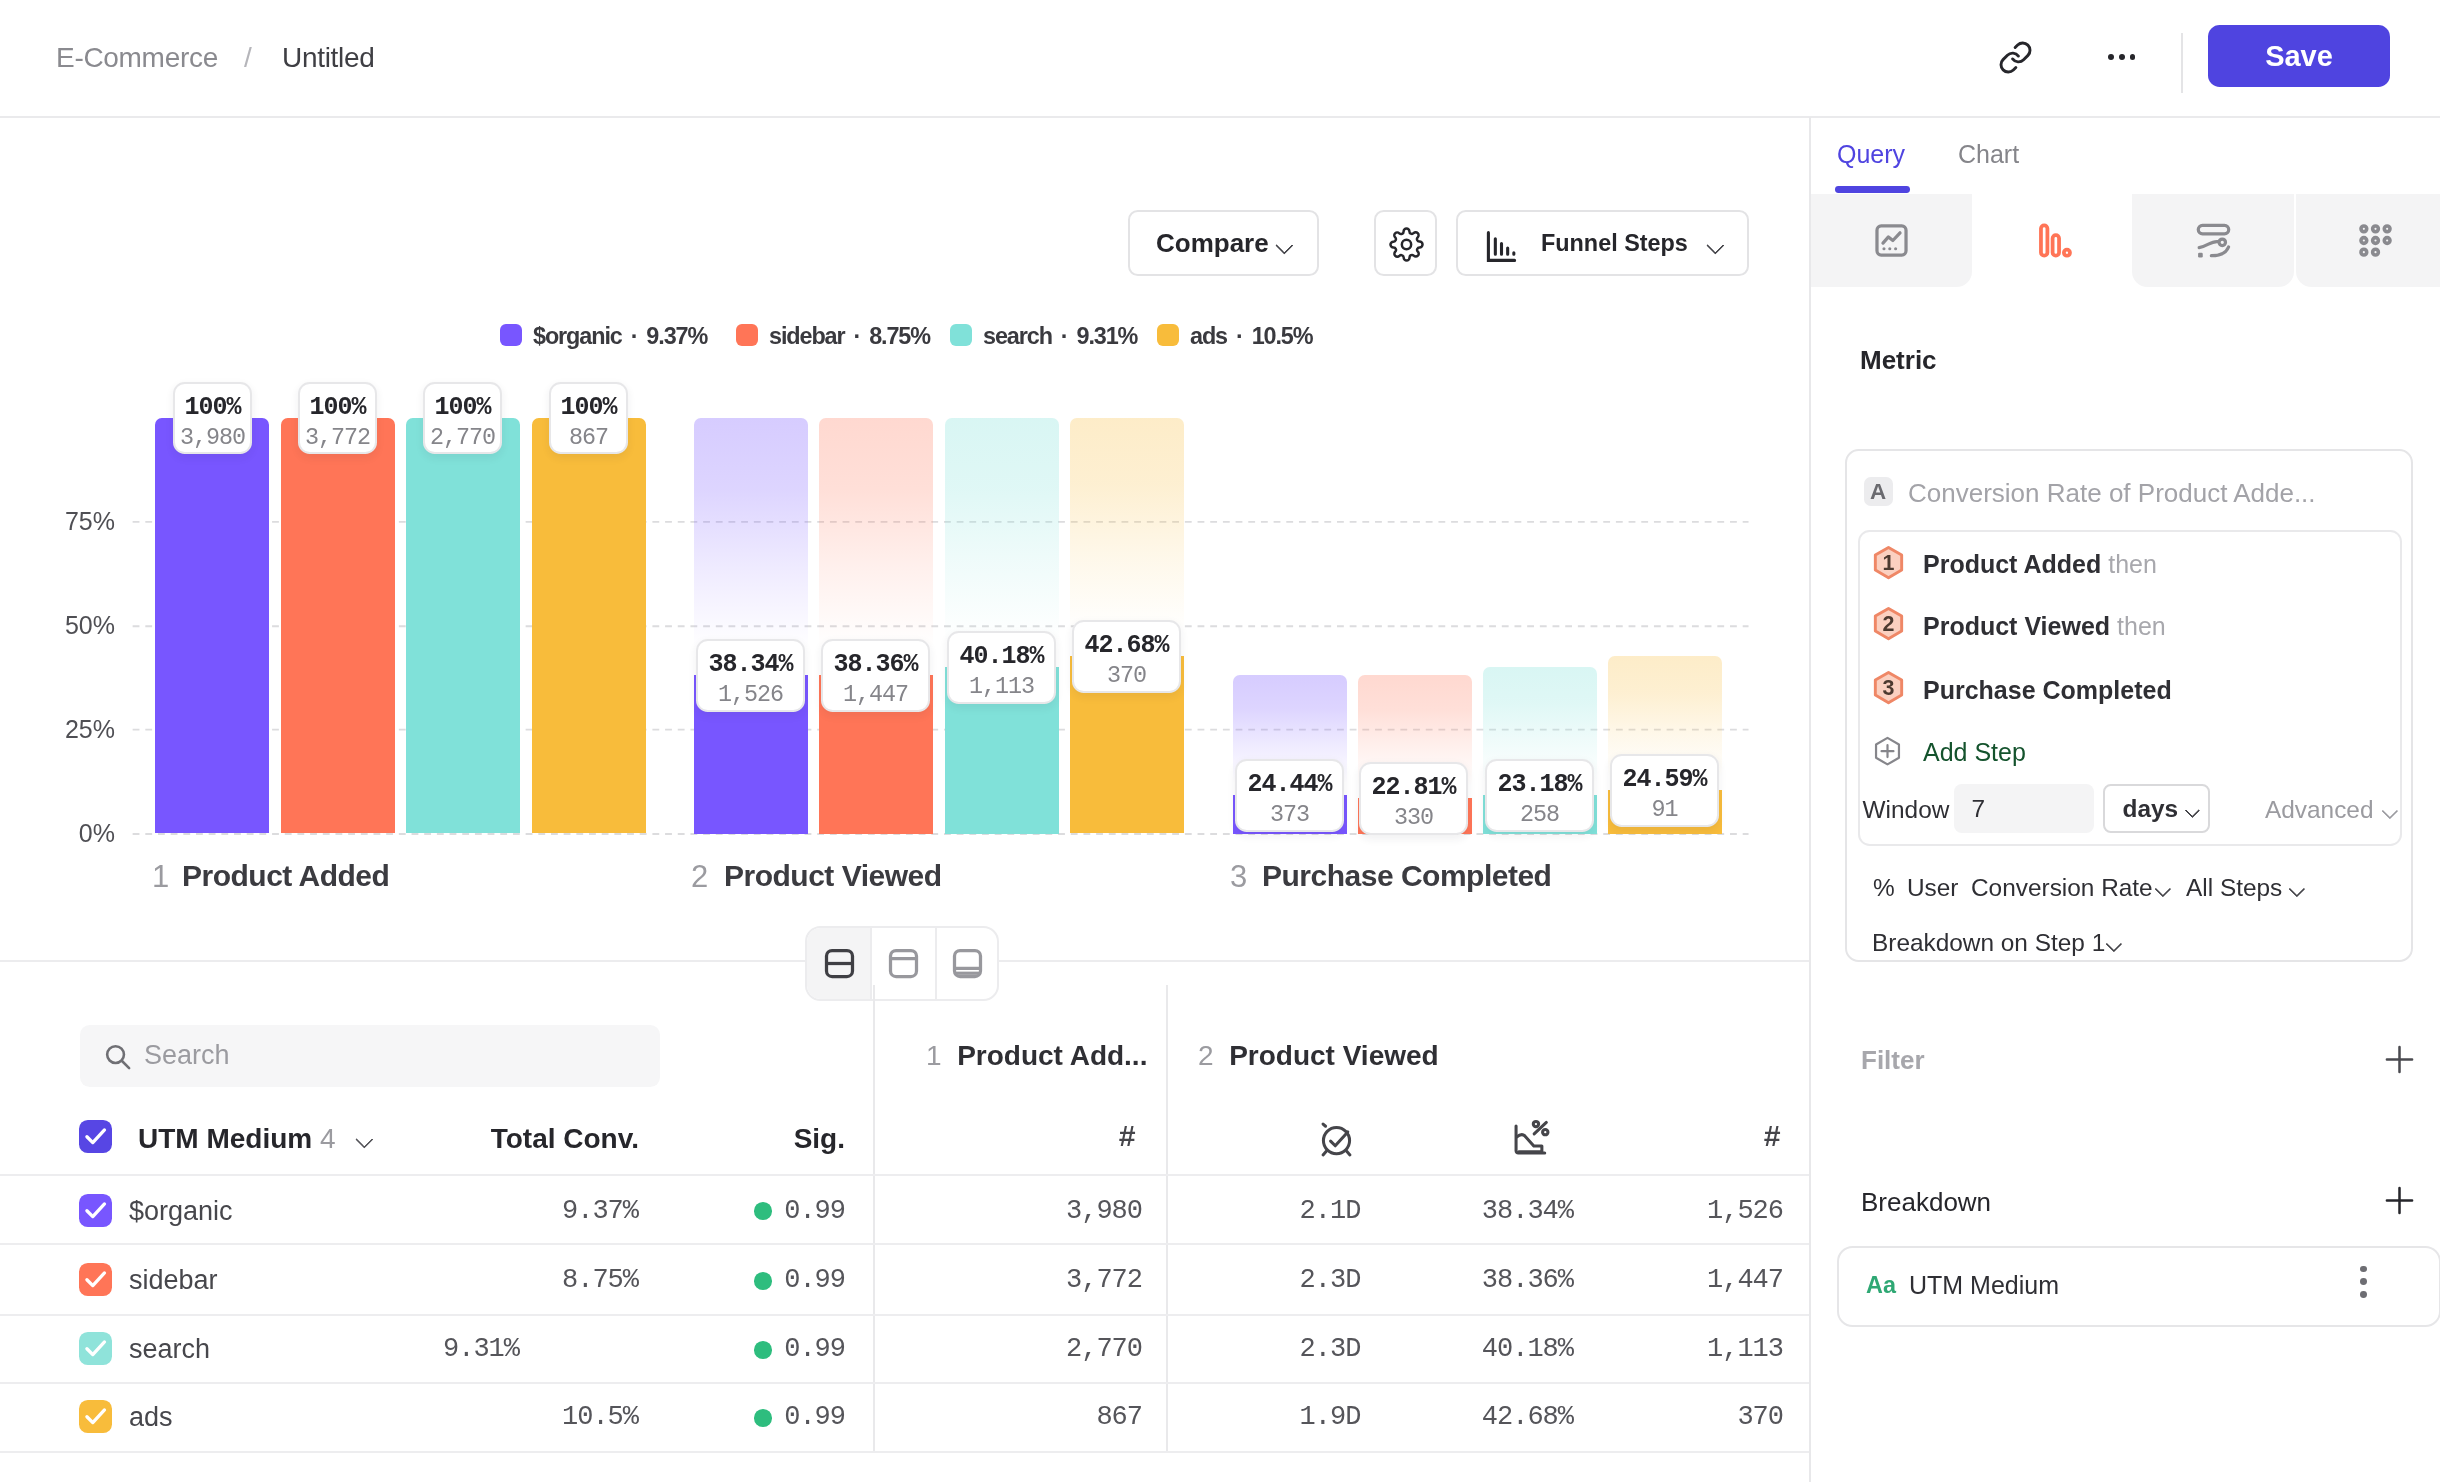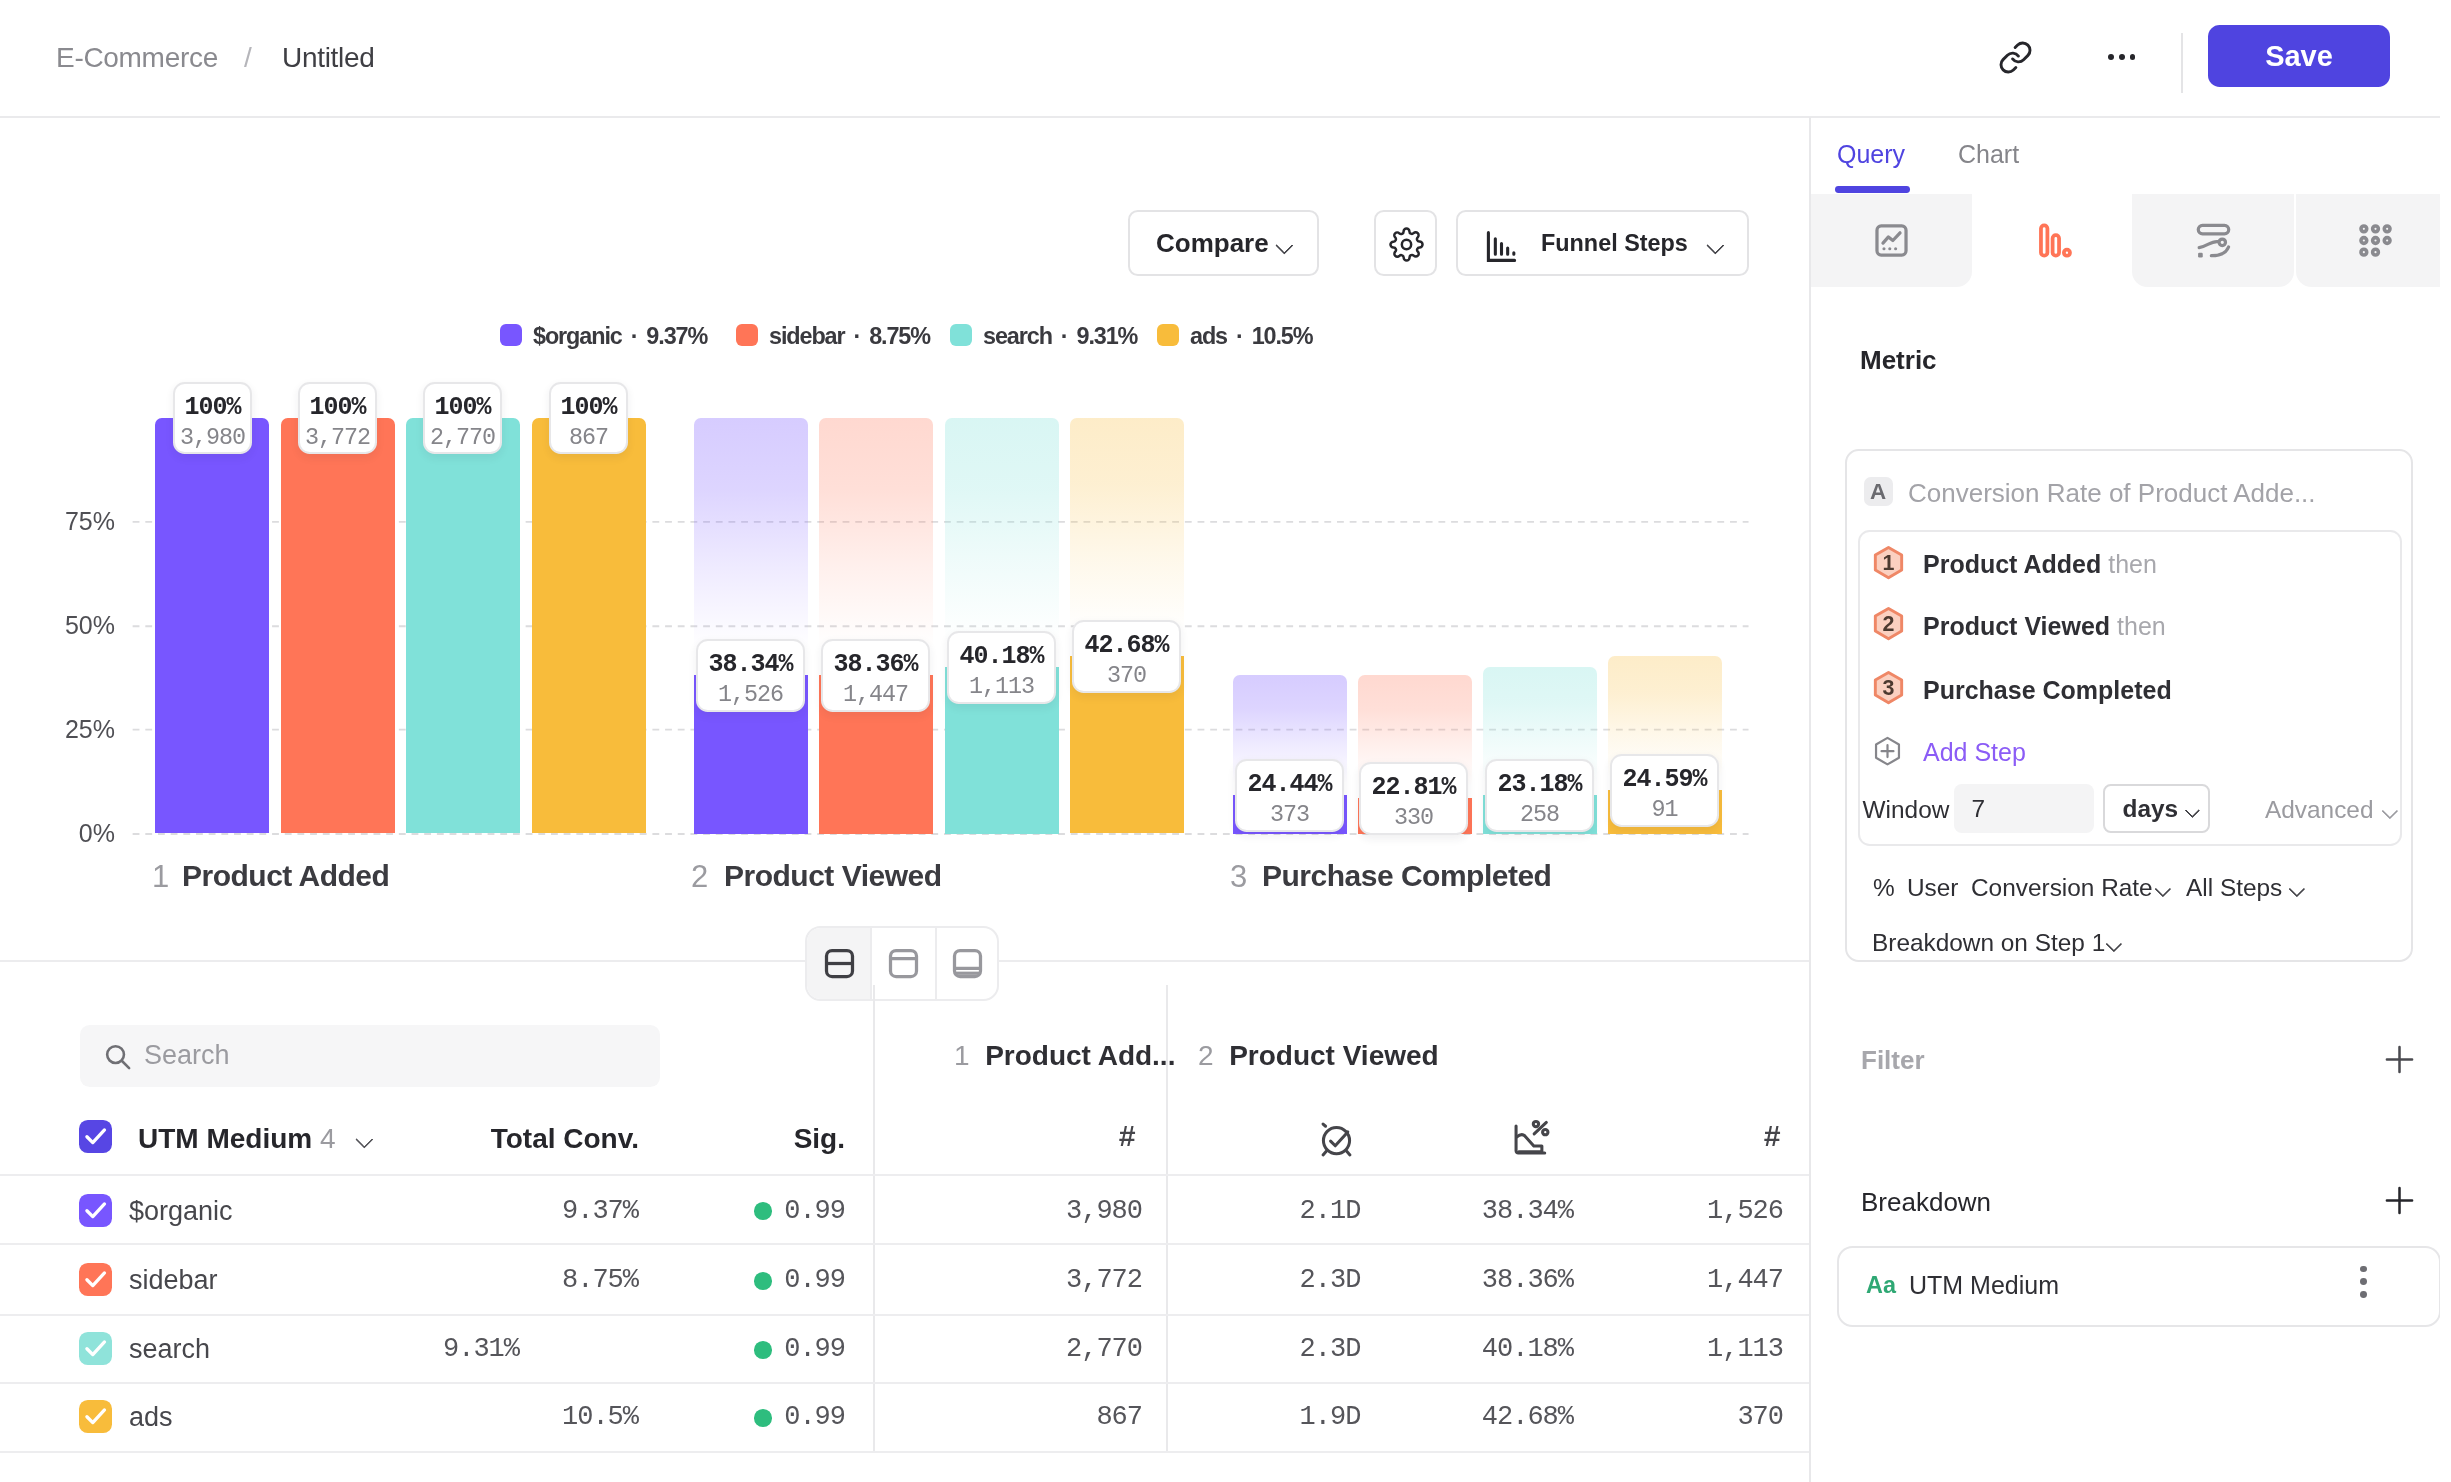--- a/index.html
+++ b/index.html
@@ -183,21 +183,21 @@
 
 <div class="abs" style="left:80px;top:1025px;width:580px;height:62px;background:#f6f6f7;border-radius:9.8px">
 <svg style="position:absolute;left:21.5px;top:15.6px" width="31" height="31" viewBox="0 0 24 24" fill="none" stroke="#6f6f74" stroke-width="2" stroke-linecap="round">
         <circle cx="10.5" cy="10.5" r="6.5"></circle>
         <line x1="15.5" y1="15.5" x2="21" y2="21"></line>
       </svg>
 <div style="position:absolute;left:64px;top:14.6px;font-size:27px;color:#9b9ba0">Search</div>
 </div>
 <div class="vline" style="left:873px;top:985px;height:467px"></div>
 <div class="vline" style="left:1166px;top:985px;height:467px"></div>
-<div class="abs" style="left:954px;top:1040px;font-size:28px;color:#9b9ba0">1&nbsp;&nbsp;<span style="color:#2f2f34;font-weight:700">Product Add...</span></div>
+<div class="abs" style="left:926px;top:1040px;font-size:28px;color:#9b9ba0">1&nbsp;&nbsp;<span style="color:#2f2f34;font-weight:700">Product Add...</span></div>
 <div class="abs" style="left:1198px;top:1040px;font-size:28px;color:#9b9ba0">2&nbsp;&nbsp;<span style="color:#2f2f34;font-weight:700">Product Viewed</span></div>
 
 <div class="cbx" style="left:79px;top:1120px;background:#5746e4">
       <svg width="23.4" height="19.5" viewBox="0 0 24 20">
         <path d="M3 10l6 6 12-13" fill="none" stroke="#fff" stroke-width="3.4" stroke-linecap="round" stroke-linejoin="round"></path>
       </svg>
     </div>
 <div class="abs" style="left:138px;top:1123px;font-size:28px;font-weight:700;color:#26262b">UTM Medium <span style="font-weight:400;color:#9b9ba0">4</span></div>
 <span class="chev" style="position:absolute;left:358px;top:1133px;border-width:2.5px;border-color:#55555a"></span>
 <div class="abs" style="left:444px;top:1123px;width:195px;text-align:right;font-size:28px;font-weight:700;color:#26262b">Total Conv.</div>
@@ -333,21 +333,21 @@
         <path d="M20 3.5l13.5 7.8v15.4L20 34.5l-13.5-7.8V11.3z" fill="#fbd0c0" stroke="#ef8766" stroke-width="3" stroke-linejoin="round"></path>
         <text x="20" y="27" text-anchor="middle" font-size="22" font-weight="bold" fill="#4d3a30" font-family="Liberation Sans">3</text>
       </svg>
 <div style="position:absolute;left:76px;top:99px;font-size:25px;font-weight:700;color:#2f2f34">Product Added <span style="font-weight:400;color:#a8a8ad">then</span></div>
 <div style="position:absolute;left:76px;top:161px;font-size:25px;font-weight:700;color:#2f2f34">Product Viewed <span style="font-weight:400;color:#a8a8ad">then</span></div>
 <div style="position:absolute;left:76px;top:225px;font-size:25px;font-weight:700;color:#2f2f34">Purchase Completed</div>
 <svg style="position:absolute;left:24.4px;top:284px" width="33" height="35" viewBox="0 0 36 38">
         <path d="M18 3l12.5 7.2v14.6L18 32 5.5 24.8V10.2z" fill="none" stroke="#86868b" stroke-width="2.4" stroke-linejoin="round"></path>
         <path d="M18 11v13M11.5 17.5h13" stroke="#86868b" stroke-width="2.4" stroke-linecap="round"></path>
       </svg>
-<div style="position:absolute;left:76px;top:287px;font-size:25px;color:#8b5cf6">Add Step</div>
+<div style="position:absolute;left:76px;top:287px;font-size:25px;color:#14532d">Add Step</div>
 <div style="position:absolute;left:15.6px;top:345px;font-size:24.4px;color:#2f2f34">Window</div>
 <div style="position:absolute;left:107px;top:333px;width:140px;height:49px;background:#f4f4f5;border-radius:7.8px;font-size:24.4px;color:#2f2f34;line-height:49px;padding-left:17.6px;box-sizing:border-box">7</div>
 <div style="position:absolute;left:256px;top:333px;width:107px;height:49px;border:2px solid #d9d9db;border-radius:7.8px;font-size:24.4px;font-weight:700;color:#2f2f34;line-height:45px;padding-left:17.6px;box-sizing:border-box;white-space:nowrap">days<span class="chev" style="position:absolute;right:9.8px;top:18.5px;width:8.8px;height:8.8px"></span></div>
 <div style="position:absolute;left:418px;top:345px;font-size:24.4px;color:#9b9ba0;white-space:nowrap">Advanced</div>
       <span class="chev" style="position:absolute;left:537px;top:354px;width:9.8px;height:9.8px;border-color:#9b9ba0"></span>
 <div style="position:absolute;left:26px;top:423px;font-size:24.4px;color:#2f2f34;white-space:nowrap">%</div>
 <div style="position:absolute;left:60px;top:423px;font-size:24.4px;color:#2f2f34;white-space:nowrap">User</div>
 <div style="position:absolute;left:124px;top:423px;font-size:24.4px;color:#2f2f34;white-space:nowrap">Conversion Rate</div>
 <span class="chev" style="position:absolute;left:310px;top:432px;width:9.8px;height:9.8px"></span>
 <div style="position:absolute;left:339px;top:423px;font-size:24.4px;color:#2f2f34;white-space:nowrap">All Steps</div>

